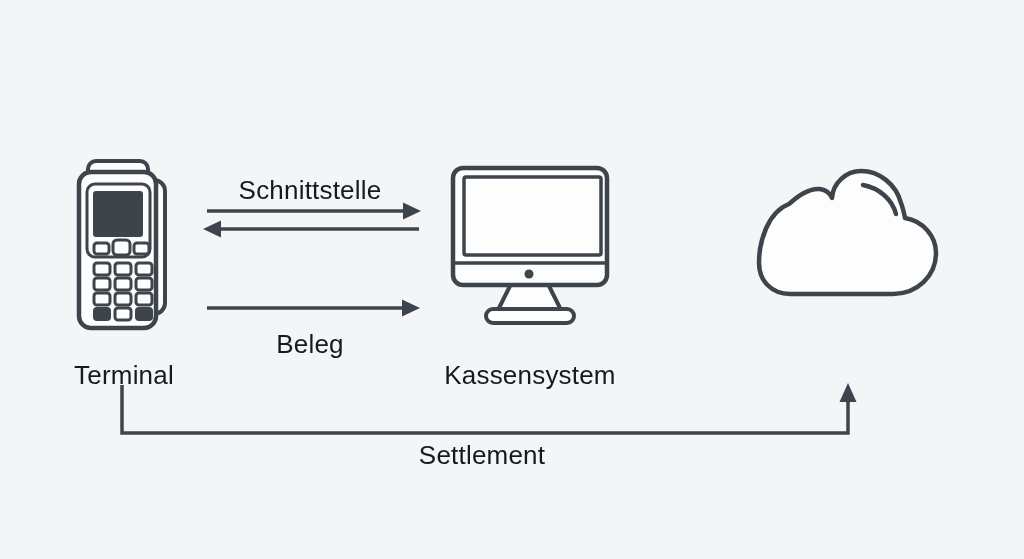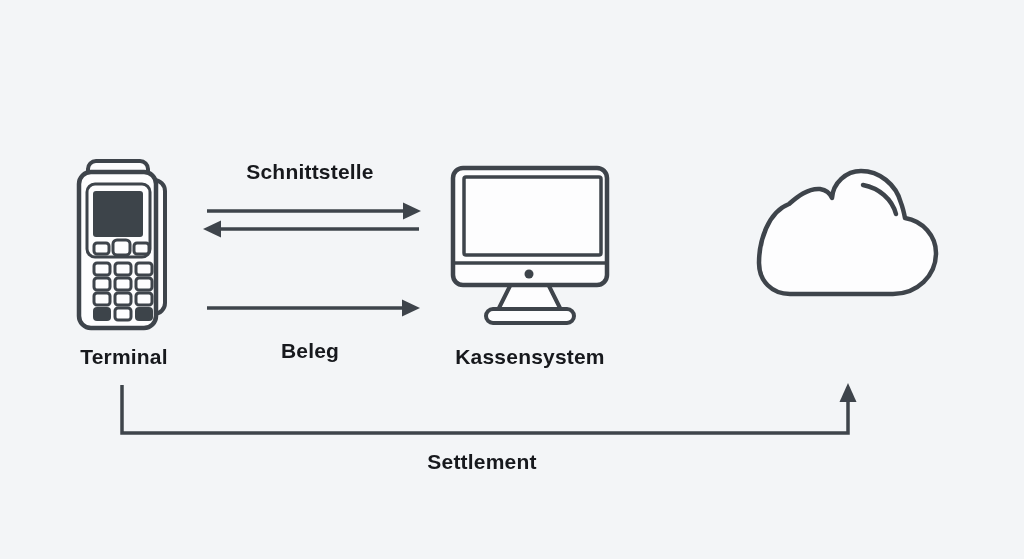--- a/index.html
+++ b/index.html
@@ -15,26 +15,27 @@
     position:relative;
     width:1024px;height:559px;
     background:var(--background);
     overflow:hidden;
     font-family:"Liberation Sans","DejaVu Sans",sans-serif;
   }
   .stage svg{position:absolute;left:0;top:0;}
   .lbl{
     position:absolute;
     transform:translate(-50%,-50%);
-    font-size:21px;
-    font-weight:700;
+    font-size:26px;
+    font-weight:400;
     letter-spacing:.2px;
     color:var(--text);
     white-space:nowrap;
     line-height:31px;
+    margin-top:19px;
   }
   .lbl.center{text-align:center;}
   
   .ol   {stroke:var(--stroke);fill:var(--icon_fill);}
   .ol-t {stroke:var(--stroke);fill:var(--icon_fill);stroke-width:3;}
   .ln   {stroke:var(--stroke);fill:none;}
   .dk   {fill:var(--dark_fill);stroke:none;}
   .hd   {fill:var(--stroke);stroke:none;}
 </style>
 </head>
@@ -117,17 +118,17 @@
 
   <div class="lbl" style="left:124px;top:356px">Terminal</div>
 
   <div class="lbl" style="left:530px;top:356px">Kassensystem</div>
 
 
   <div class="lbl center" style="left:310px;top:171px">
     <div>Schnittstelle</div>
   </div>
 
-  <div class="lbl" style="left:310px;top:350px">Beleg</div>
+  <div class="lbl" style="left:310px;top:325px">Beleg</div>
 
-  <div class="lbl" style="left:482px;top:461px">Settlement</div>
+  <div class="lbl" style="left:482px;top:436px">Settlement</div>
 
 </div>
 
 </body></html>

